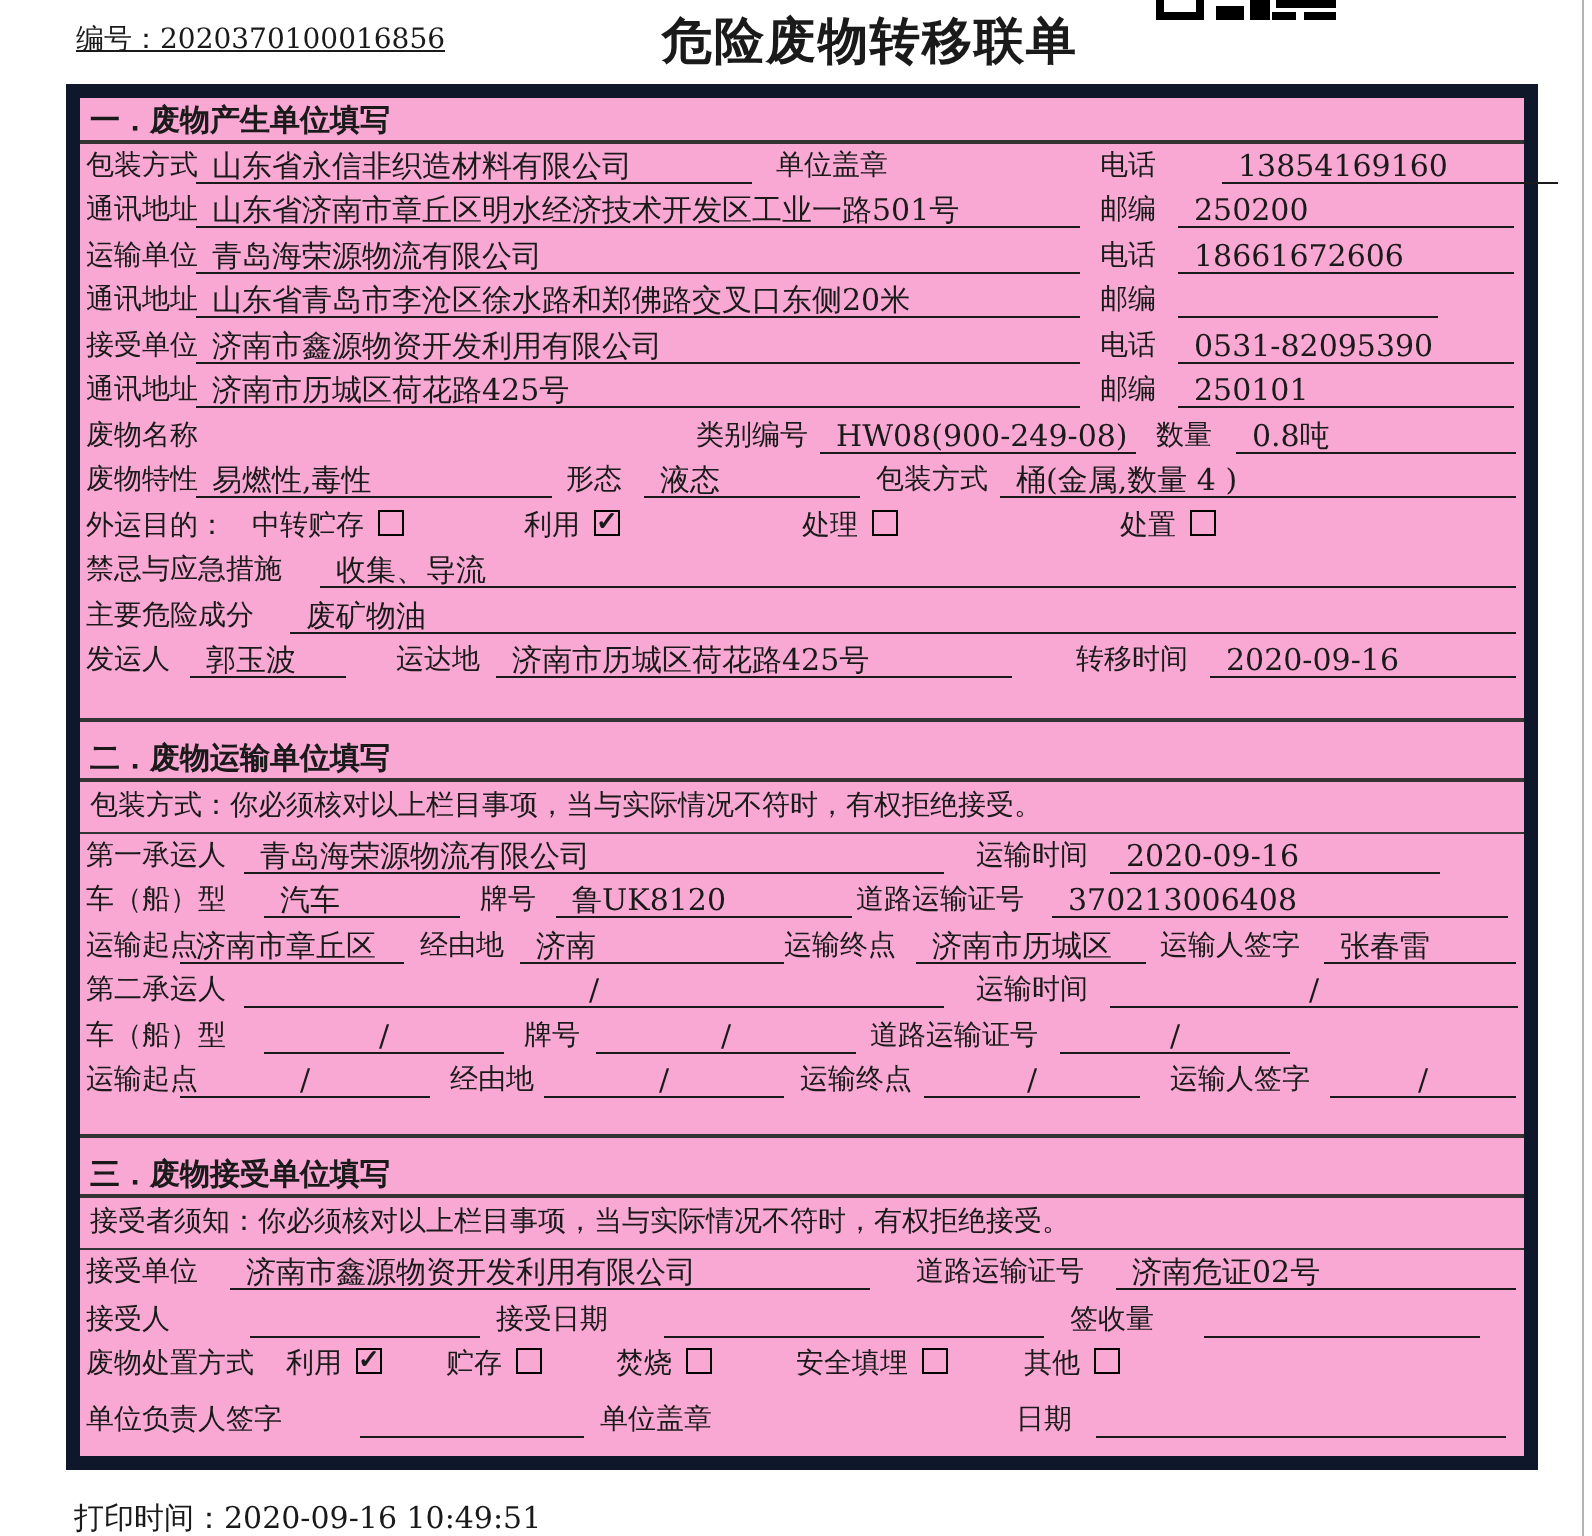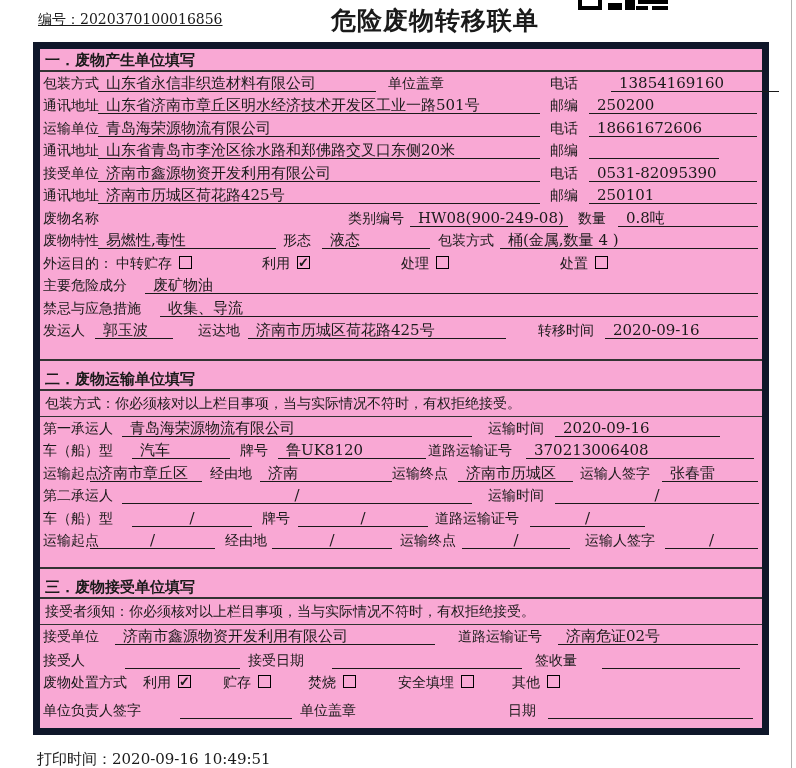--- a/index.html
+++ b/index.html
@@ -114,34 +114,34 @@
         <span class="lbl" style="left:3px">废物特性</span>
         <span class="ul" style="left:58px;width:178px">易燃性,毒性</span>
         <span class="lbl" style="left:243px">形态</span>
         <span class="ul" style="left:282px;width:108px">液态</span>
         <span class="lbl" style="left:398px">包装方式</span>
         <span class="ul" style="left:460px;width:258px">桶(金属,数量 4 )</span>
       </div>
 
       <div class="row">
         <span class="lbl" style="left:3px">外运目的：</span>
-        <span class="cbitem" style="left:76px"><span>中转贮存</span><span class="cb"></span></span>
+        <span class="cbitem" style="left:86px"><span>中转贮存</span><span class="cb"></span></span>
         <span class="cbitem" style="left:222px"><span>利用</span><span class="cb checked"></span></span>
         <span class="cbitem" style="left:361px"><span>处理</span><span class="cb"></span></span>
         <span class="cbitem" style="left:520px"><span>处置</span><span class="cb"></span></span>
       </div>
 
       <div class="row">
+        <span class="lbl" style="left:3px">禁忌与应急措施</span>
+        <span class="ul" style="left:120px;width:598px">收集、导流</span>
+      </div>
+
+      <div class="row">
         <span class="lbl" style="left:3px">主要危险成分</span>
         <span class="ul" style="left:105px;width:613px">废矿物油</span>
-      </div>
-
-      <div class="row">
-        <span class="lbl" style="left:3px">禁忌与应急措施</span>
-        <span class="ul" style="left:120px;width:598px">收集、导流</span>
       </div>
 
 
       <div class="row">
         <span class="lbl" style="left:3px">发运人</span>
         <span class="ul" style="left:55px;width:78px">郭玉波</span>
         <span class="lbl" style="left:158px">运达地</span>
         <span class="ul" style="left:208px;width:258px">济南市历城区荷花路425号</span>
         <span class="lbl" style="left:498px">转移时间</span>
         <span class="ul" style="left:565px;width:153px">2020-09-16</span>

